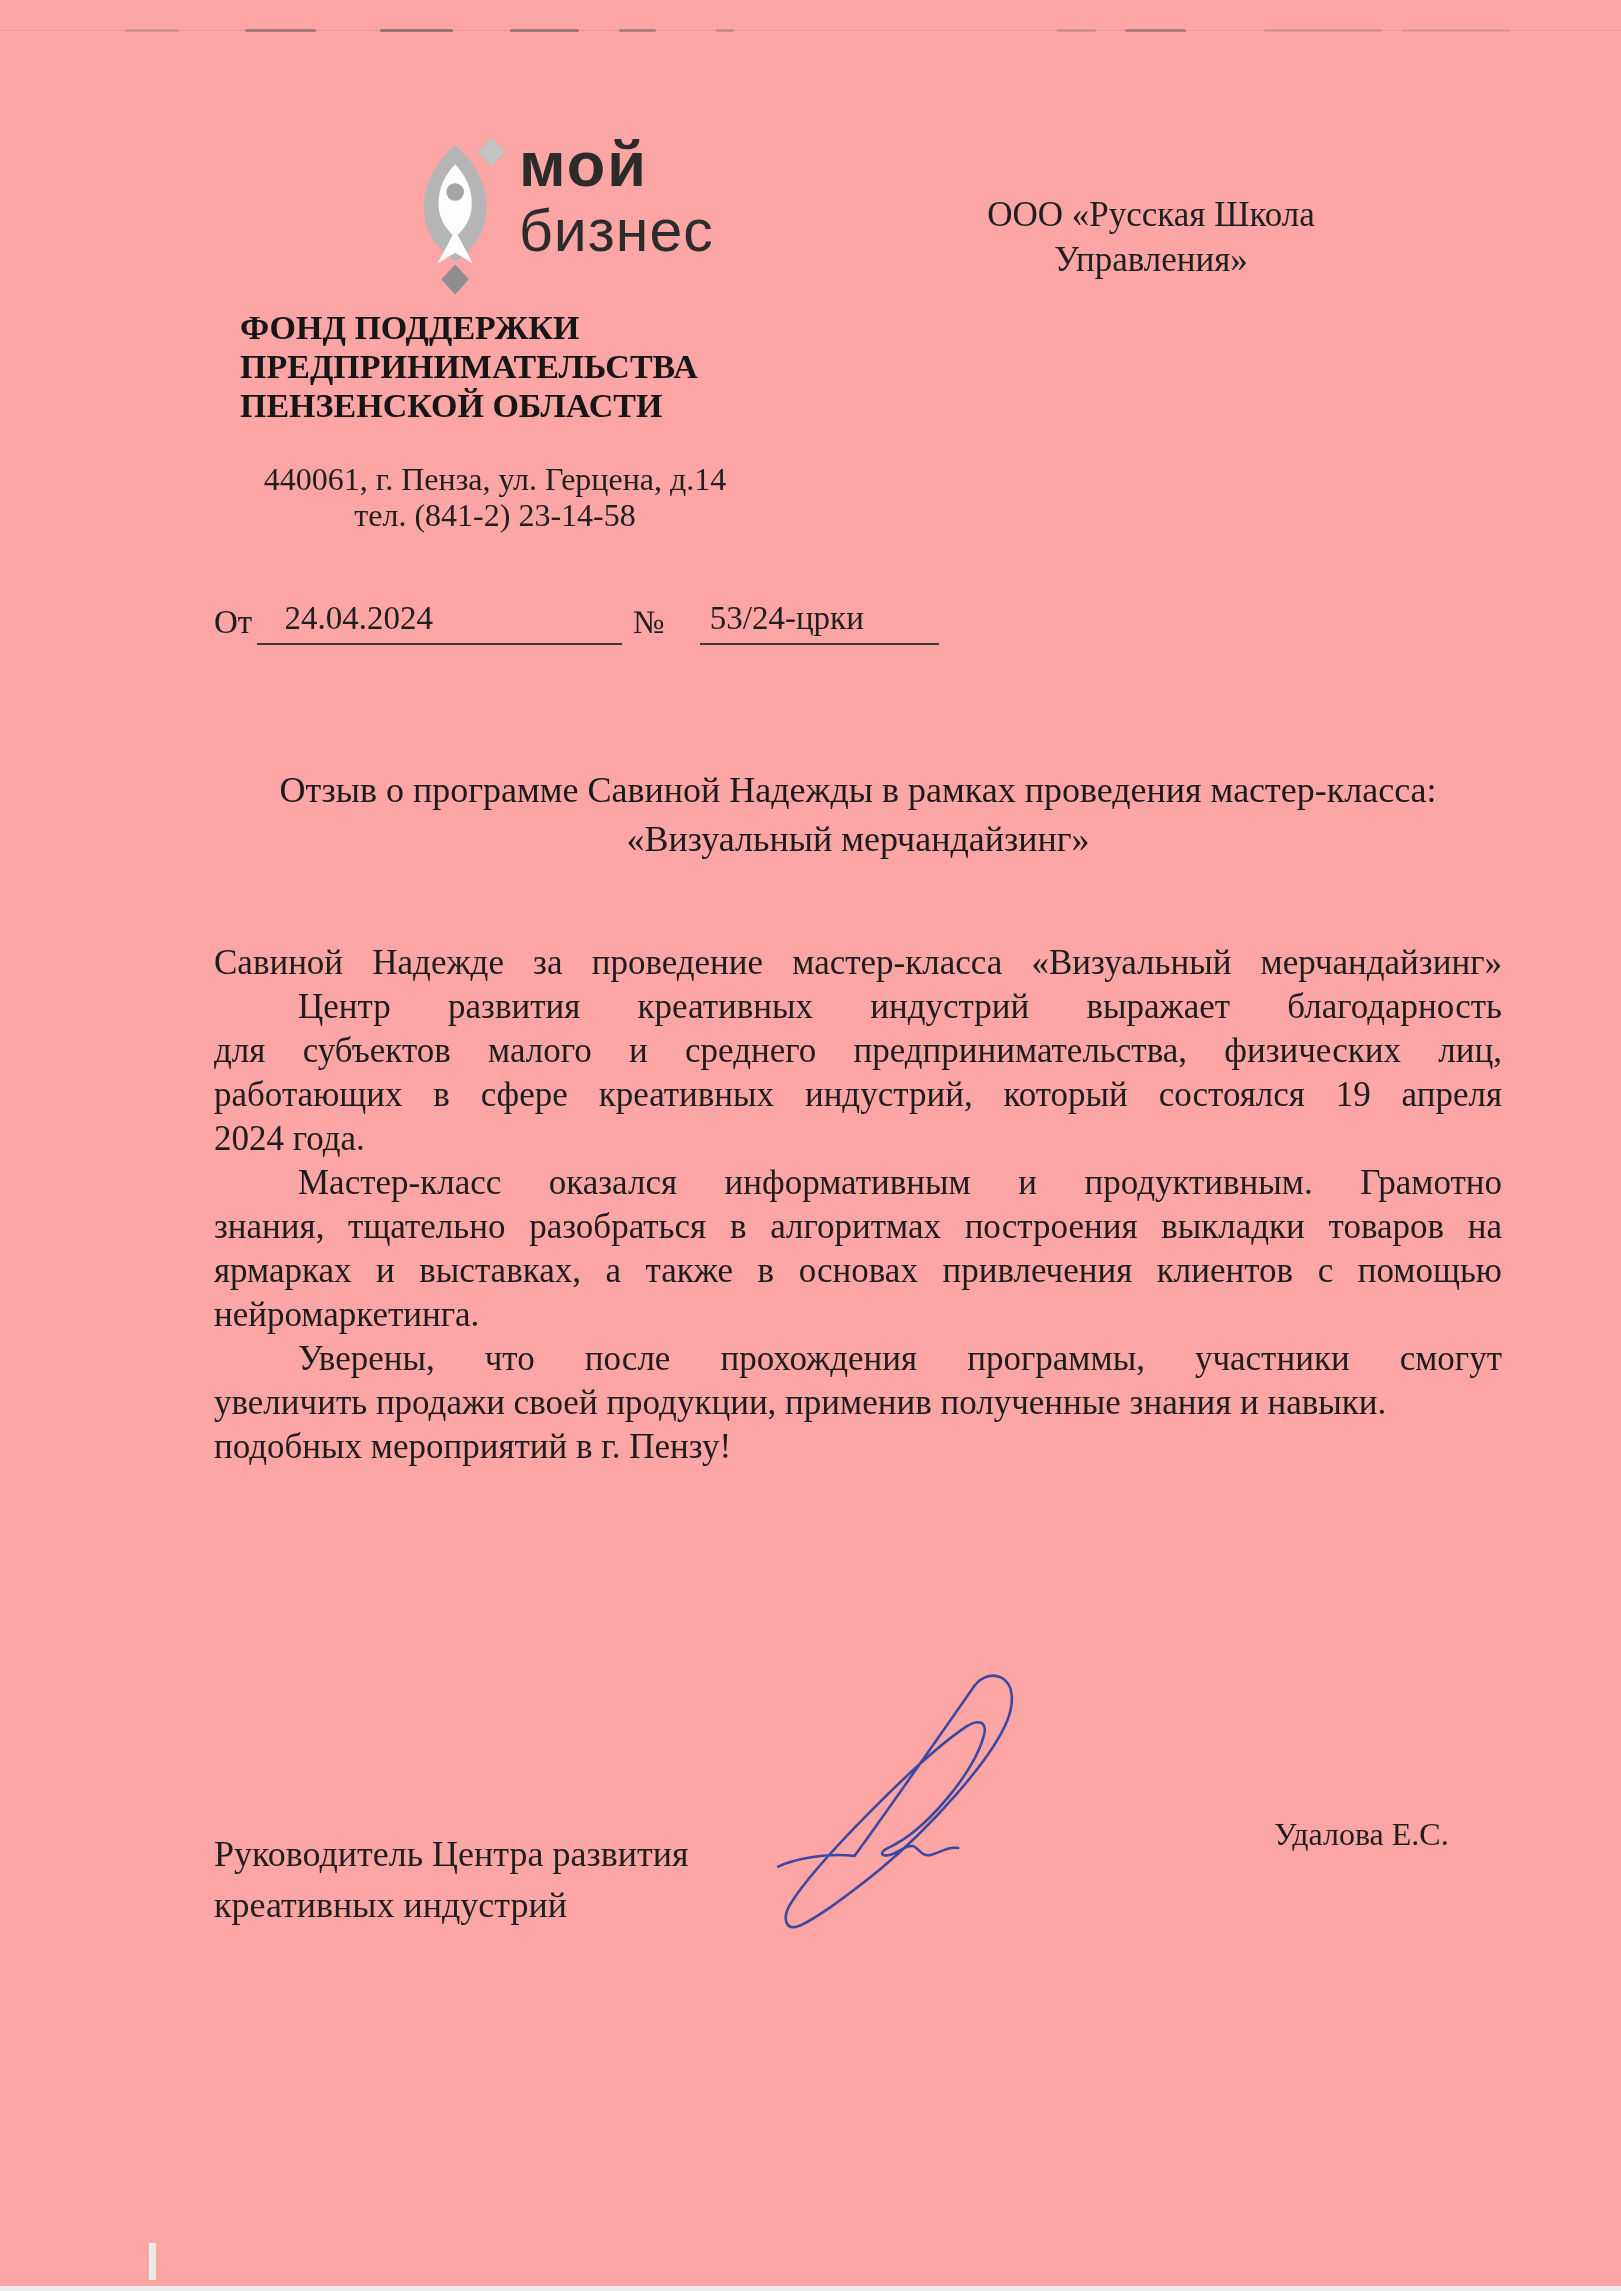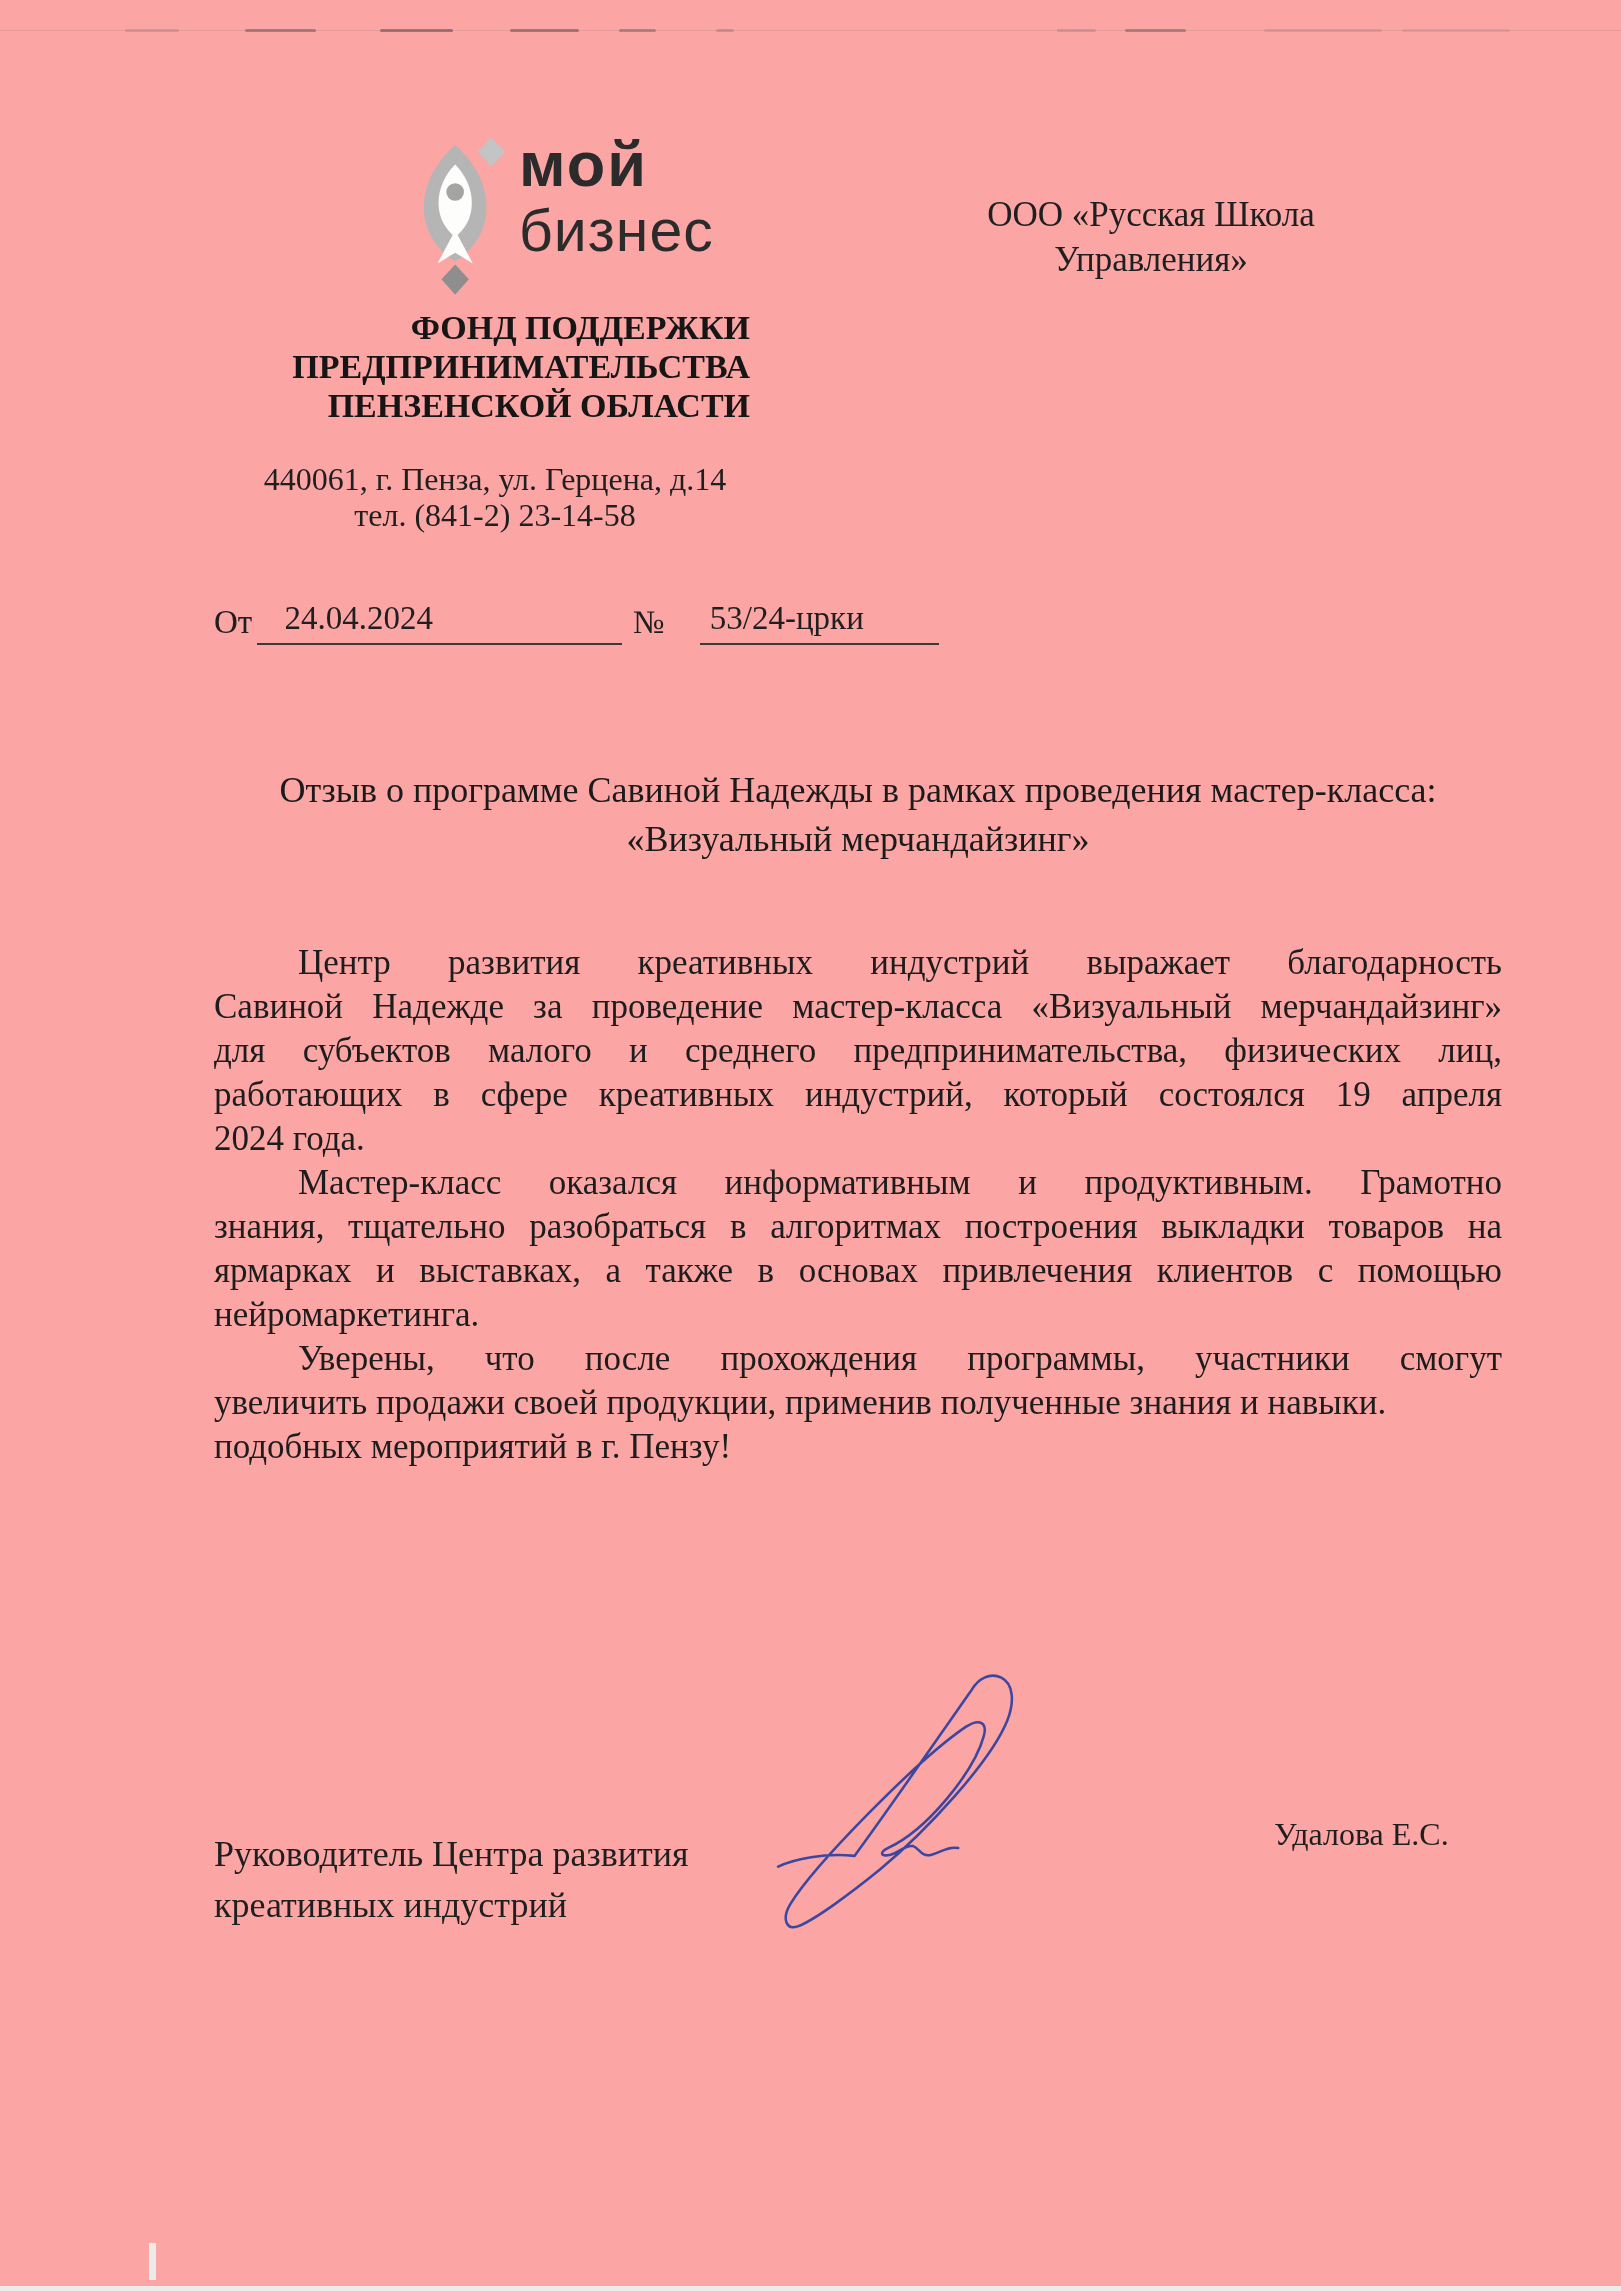--- a/index.html
+++ b/index.html
@@ -15,21 +15,21 @@
   
   .scanline{position:absolute;left:0;top:30px;width:100%;height:1px;background:rgba(60,60,60,.10);}
   .seg{position:absolute;top:29px;height:2.9px;border-radius:2px;background:#4a4a4a;}
   .bottom-strip{position:absolute;left:0;bottom:0;width:100%;height:5.9px;background:#ececea;}
   .smudge{position:absolute;left:149px;top:2243px;width:6.9px;height:37px;background:#ebebe9;}
   
   .logo-icon{position:absolute;left:416px;top:131px;}
   .wordmark{position:absolute;left:519px;top:133px;font-family:"Liberation Sans","DejaVu Sans",sans-serif;color:#2b2b2b;}
   .wordmark .w1{font-size:63px;font-weight:700;line-height:63px;letter-spacing:2px;}
   .wordmark .w2{font-size:59px;font-weight:400;line-height:59px;letter-spacing:1px;margin-top:5.9px;}
-  .fund-name{position:absolute;left:240px;top:308px;width:510px;text-align:right;font-weight:700;font-size:34px;line-height:39px;color:#161616;}
+  .fund-name{position:absolute;left:240px;top:308px;width:510px;text-align:left;font-weight:700;font-size:34px;line-height:39px;color:#161616;}
   .address{position:absolute;left:240px;top:461px;width:510px;text-align:center;font-size:32px;line-height:36px;}
   .recipient{position:absolute;left:857px;top:192px;width:588px;text-align:center;font-size:35px;line-height:45px;}
   
   .ref-from{position:absolute;left:214px;top:604px;font-size:33px;}
   .ref-date{position:absolute;left:257px;top:600px;width:365px;font-size:33px;padding:0 0 5.9px 27.4px;border-bottom:2px solid #3a3a3a;box-sizing:border-box;}
   .ref-no{position:absolute;left:633px;top:604px;font-size:33px;}
   .ref-num{position:absolute;left:700px;top:600px;width:239px;font-size:33px;padding:0 0 5.9px 9.8px;border-bottom:2px solid #3a3a3a;box-sizing:border-box;}
   
   .doc-title{position:absolute;left:214px;top:766px;width:1288px;text-align:center;font-size:36px;line-height:49px;color:#1b1b1b;}
   
@@ -95,22 +95,22 @@
   <span class="ref-date">24.04.2024</span>
   <span class="ref-no">№</span>
   <span class="ref-num">53/24-црки</span>
 
   <div class="doc-title">
       <div>Отзыв о программе Савиной Надежды в рамках проведения мастер-класса:</div>
       <div>«Визуальный мерчандайзинг»</div>
     </div>
 
   <div class="body-text">
+      <div class="bline">Савиной Надежде за проведение мастер-класса «Визуальный мерчандайзинг»</div>
       <div class="bline first">Центр развития креативных индустрий выражает благодарность</div>
-      <div class="bline">Савиной Надежде за проведение мастер-класса «Визуальный мерчандайзинг»</div>
       <div class="bline">для субъектов малого и среднего предпринимательства, физических лиц,</div>
       <div class="bline">работающих в сфере креативных индустрий, который состоялся 19 апреля</div>
       <div class="bline last">2024 года.</div>
       <div class="bline first">Мастер-класс оказался информативным и продуктивным. Грамотно</div>
       <div class="bline">знания, тщательно разобраться в алгоритмах построения выкладки товаров на</div>
       <div class="bline">ярмарках и выставках, а также в основах привлечения клиентов с помощью</div>
       <div class="bline last">нейромаркетинга.</div>
       <div class="bline first">Уверены, что после прохождения программы, участники смогут</div>
       <div class="bline last">увеличить продажи своей продукции, применив полученные знания и навыки.</div>
       <div class="bline last">подобных мероприятий в г. Пензу!</div>

